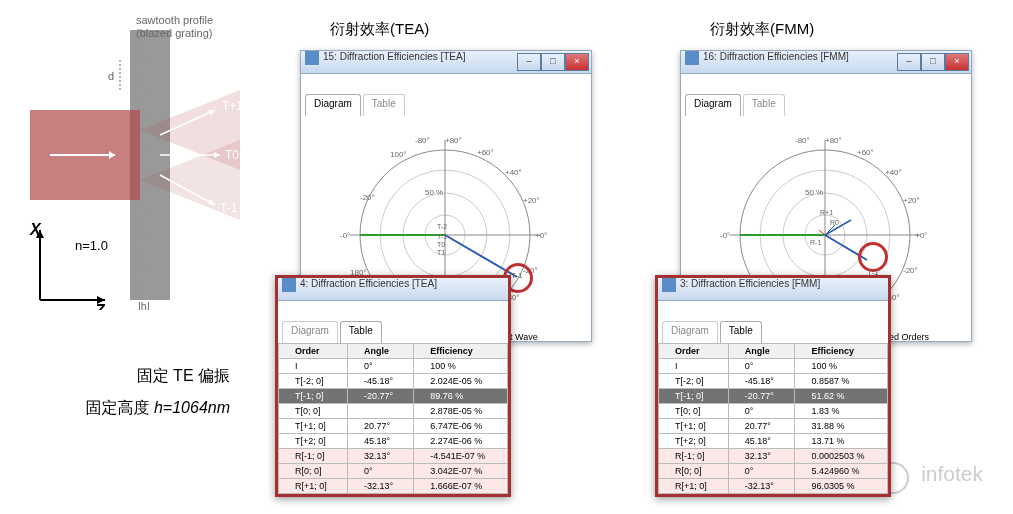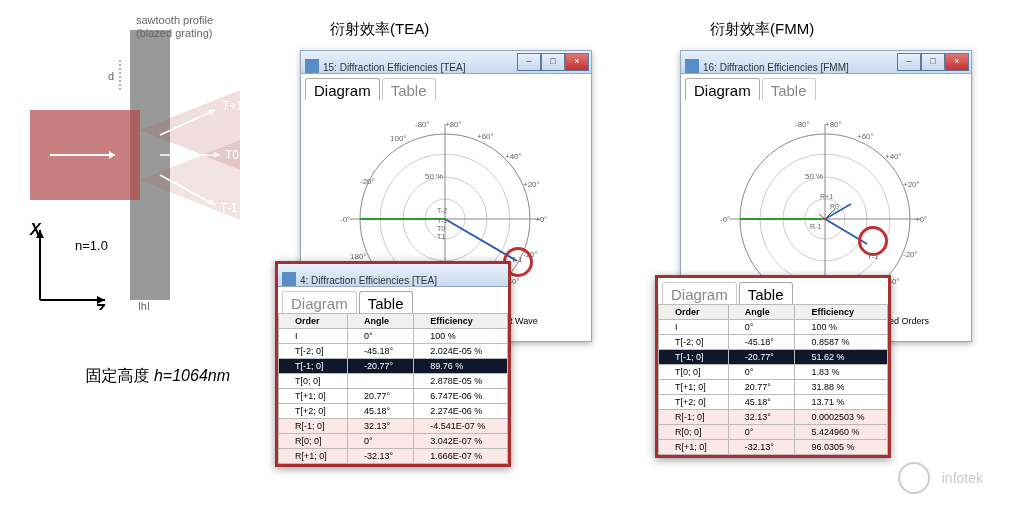--- a/index.html
+++ b/index.html
@@ -1,41 +1,41 @@
 <!DOCTYPE html>
 <html><head>
 <meta charset="utf-8">
 <style>
 body{margin:0;font-family:Arial,sans-serif;background:#fff;width:1013px;height:514px;position:relative;overflow:hidden}
 .diagram-left{position:absolute;left:20px;top:10px;width:230px;height:300px}
 .txt-left{position:absolute;left:30px;top:360px;font-size:16px;text-align:right;width:200px;line-height:2}
 .txt-left b{font-weight:normal}
 .label-top{position:absolute;top:20px;font-size:15px}
 .win{position:absolute;width:290px;height:290px;border:1px solid #94a8be;background:#fff;box-shadow:0 2px 6px rgba(0,0,0,.3)}
-.titlebar{height:22px;background:linear-gradient(#e8f0fb,#c7d9ef);display:flex;align-items:flex-end;padding:0 4px;font-size:10px;color:#333;border-bottom:1px solid #94a8be}
+.titlebar{height:22px;background:linear-gradient(#e8f0fb,#c7d9ef);display:flex;align-items:flex-start;padding:0 4px;font-size:10px;color:#333;border-bottom:1px solid #94a8be}
 .titlebar .ticon{width:14px;height:14px;background:#5a8cc7;margin-right:4px}
 .winbtns{position:absolute;right:2px;top:2px;display:flex;gap:0}
 .winbtn{width:22px;height:16px;border:1px solid #5a7ca0;font-size:9px;text-align:center;line-height:14px;background:linear-gradient(#e8f0fb,#c7d9ef)}
 .winbtn.close{background:linear-gradient(#e07878,#c73030);color:#fff}
-.tabs{height:22px;display:flex;padding:4px 4px 0;font-size:15px;background:#fff}
+.tabs{height:22px;display:flex;padding:20px 4px 0;font-size:10px;background:#fff}
 .tab{padding:3px 8px;border:1px solid #aaa;border-bottom:none;margin-right:2px;background:#fff;border-radius:3px 3px 0 0}
 .tab.inactive{color:#888;border-color:#ccc}
 .polar-area{position:relative;width:280px;height:230px;margin:4px}
 .polar-svg{position:absolute;left:0;top:0}
 .circle-mark{position:absolute;width:24px;height:24px;border:3px solid #c03030;border-radius:50%}
 .tablewin{position:absolute;width:230px;border:3px solid #a63030;background:#fff;box-shadow:0 2px 8px rgba(0,0,0,.4);z-index:10}
 .tablewin .titlebar{background:linear-gradient(#e8f0fb,#c7d9ef)}
 .tbl{width:100%;border-collapse:collapse;font-size:9px}
 .tbl th,.tbl td{border:1px solid #bbb;padding:2px 16px;text-align:left}
 .tbl th{background:#f0f0f0}
-.tbl tr.hl td{background:#0f172a;color:#fff}
+.tbl tr.hl td{background:#737373;color:#fff}
 .tbl tr.r td{background:#fde8e8}
 .legend{position:absolute;bottom:8px;font-size:9px;display:flex;align-items:center;gap:3px}
 .legend .line{width:18px;height:2px}
-.watermark{position:absolute;right:30px;bottom:20px;font-size:14px;color:#ccc;display:flex;align-items:center;gap:12px}
+.watermark{position:absolute;right:30px;bottom:20px;font-size:21px;color:#ccc;display:flex;gap:12px}
 .watermark .wicon{width:28px;height:28px;border:2px solid #ccc;border-radius:50%;position:relative}
 .axis-arrow{stroke:#000;stroke-width:2;fill:none}
 </style>
 </head>
 <body>
 
 <svg class="diagram-left" viewBox="0 0 230 300">
 
   <path d="M110 20 L150 20 L150 290 L110 290 Z" fill="#999"></path>
 
@@ -68,20 +68,21 @@
 
   <line x1="20" y1="290" x2="20" y2="220" class="axis-arrow"></line>
     <path d="M20 220 l-4 8 h8 z"></path>
   <line x1="20" y1="290" x2="85" y2="290" class="axis-arrow"></line>
     <path d="M85 290 l-8 -4 v8 z"></path>
   <text x="10" y="225" font-size="16" font-weight="bold" font-style="italic">X</text>
   <text x="75" y="306" font-size="16" font-weight="bold" font-style="italic">Z</text>
 </svg>
 
 <div class="txt-left">
+  <div>固定 TE 偏振</div>
   <div><span>固定高度 </span><b><i>h=1064nm</i></b></div>
 </div>
 
 <div class="label-top" style="left:330px">衍射效率(TEA)</div>
 <div class="win" style="left:300px;top:50px">
   <div class="titlebar">
       <div class="ticon"></div>
       <span>15: Diffraction Efficiencies [TEA]</span>
     <div class="winbtns">
       <div class="winbtn">–</div>
@@ -205,21 +206,21 @@
         <span class="line" style="background:#2a5db0"></span>
         <span>Transmitted Orders</span>
       </div>
     <div class="legend" style="left:155px">
         <span class="line" style="background:#c73030"></span>
         <span>Reflected Orders</span>
       </div>
   </div>
 </div>
 
-<div class="tablewin" style="left:275px;top:261px">
+<div class="tablewin" style="left:275px;top:275px">
   <div class="titlebar">
       <div class="ticon"></div>
       <span>4: Diffraction Efficiencies [TEA]</span>
     </div>
   <div class="tabs">
       <div class="tab inactive">Diagram</div>
       <div class="tab">Table</div>
     </div>
   <table class="tbl">
     <thead>
@@ -273,20 +274,24 @@
         <tr class="r">
           <td>R[+1; 0]</td>
           <td>-32.13°</td>
           <td>1.666E-07 %</td>
         </tr>
       </tbody>
   </table>
 </div>
 
 <div class="tablewin" style="left:655px;top:275px">
+  <div class="titlebar">
+      <div class="ticon"></div>
+      <span>3: Diffraction Efficiencies [FMM]</span>
+    </div>
   <div class="tabs">
       <div class="tab inactive">Diagram</div>
       <div class="tab">Table</div>
     </div>
   <table class="tbl">
     <thead>
         <tr>
           <th>Order</th>
           <th>Angle</th>
           <th>Efficiency</th>

